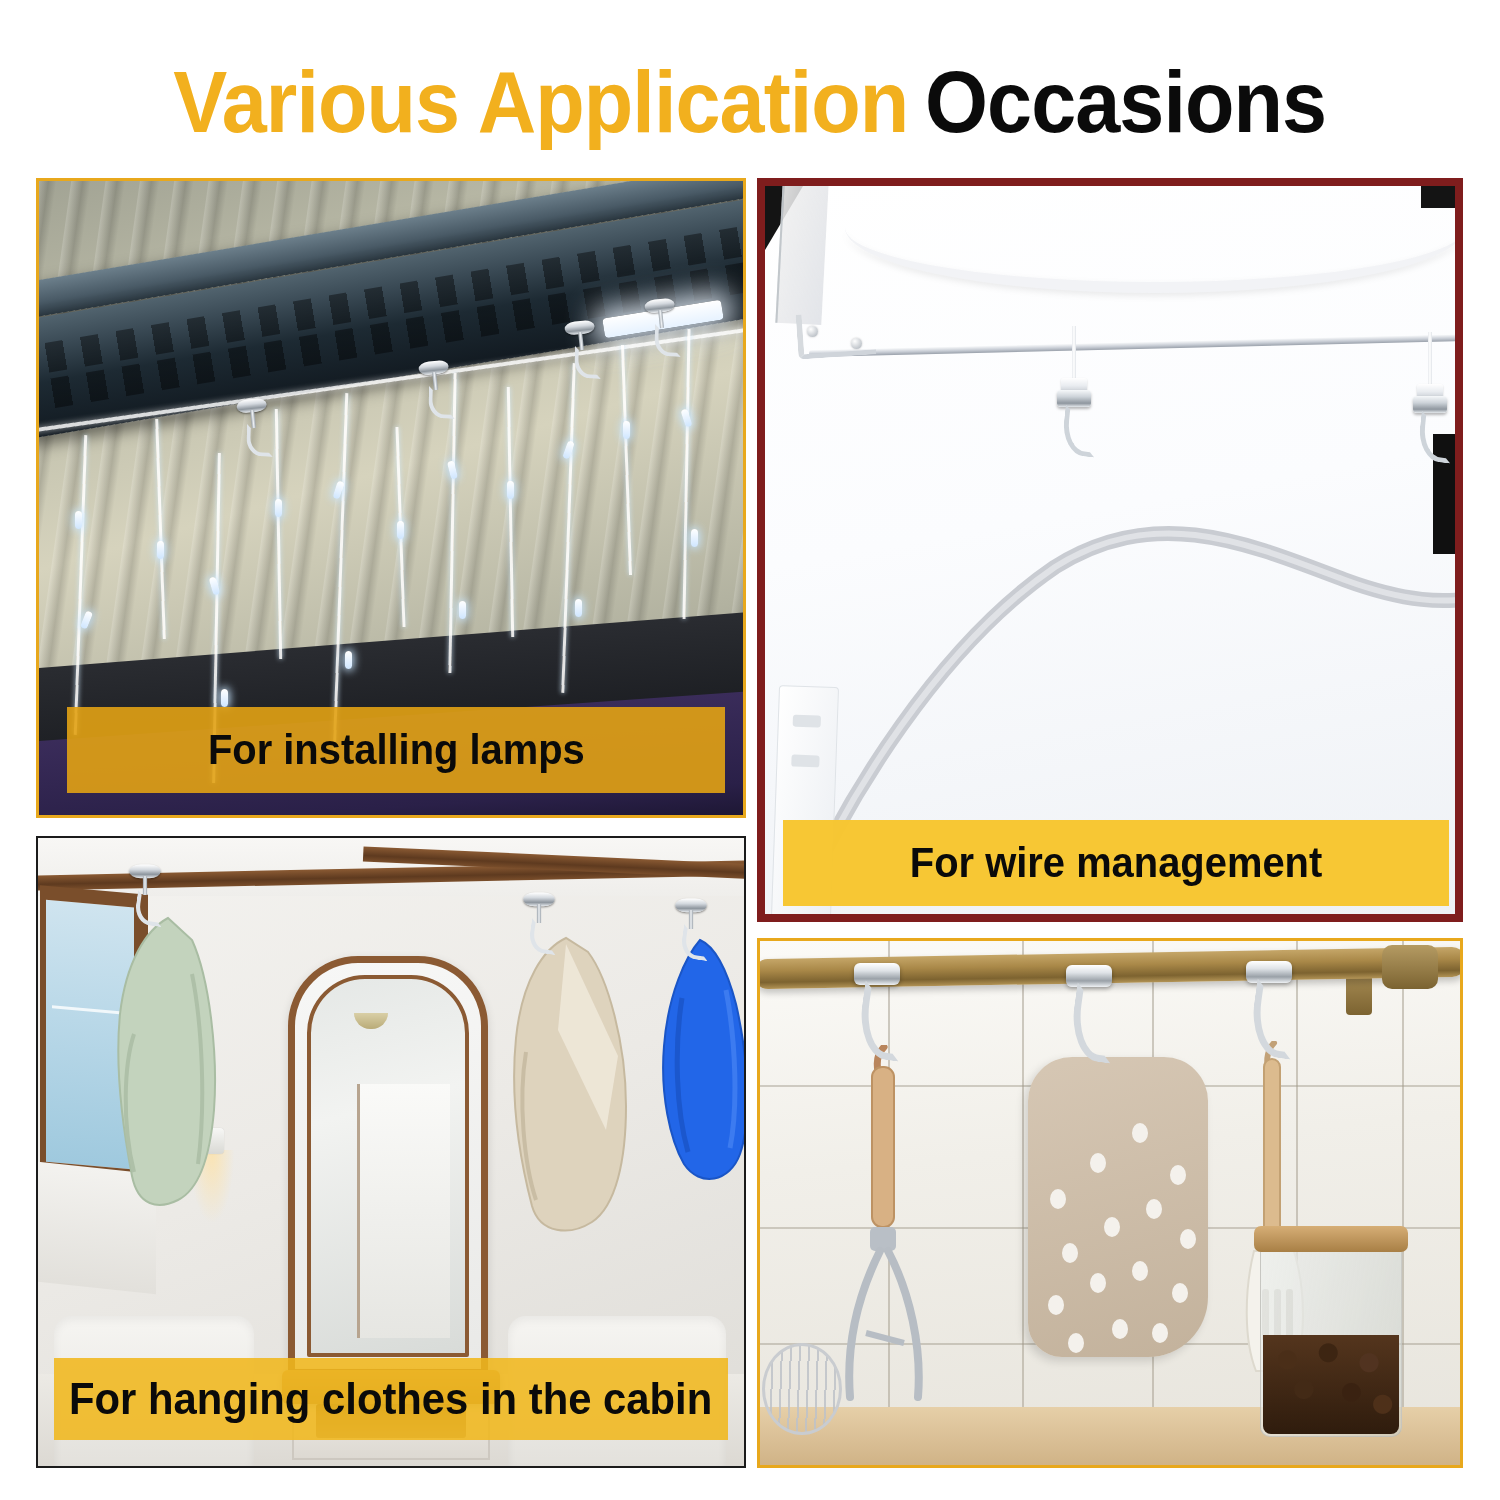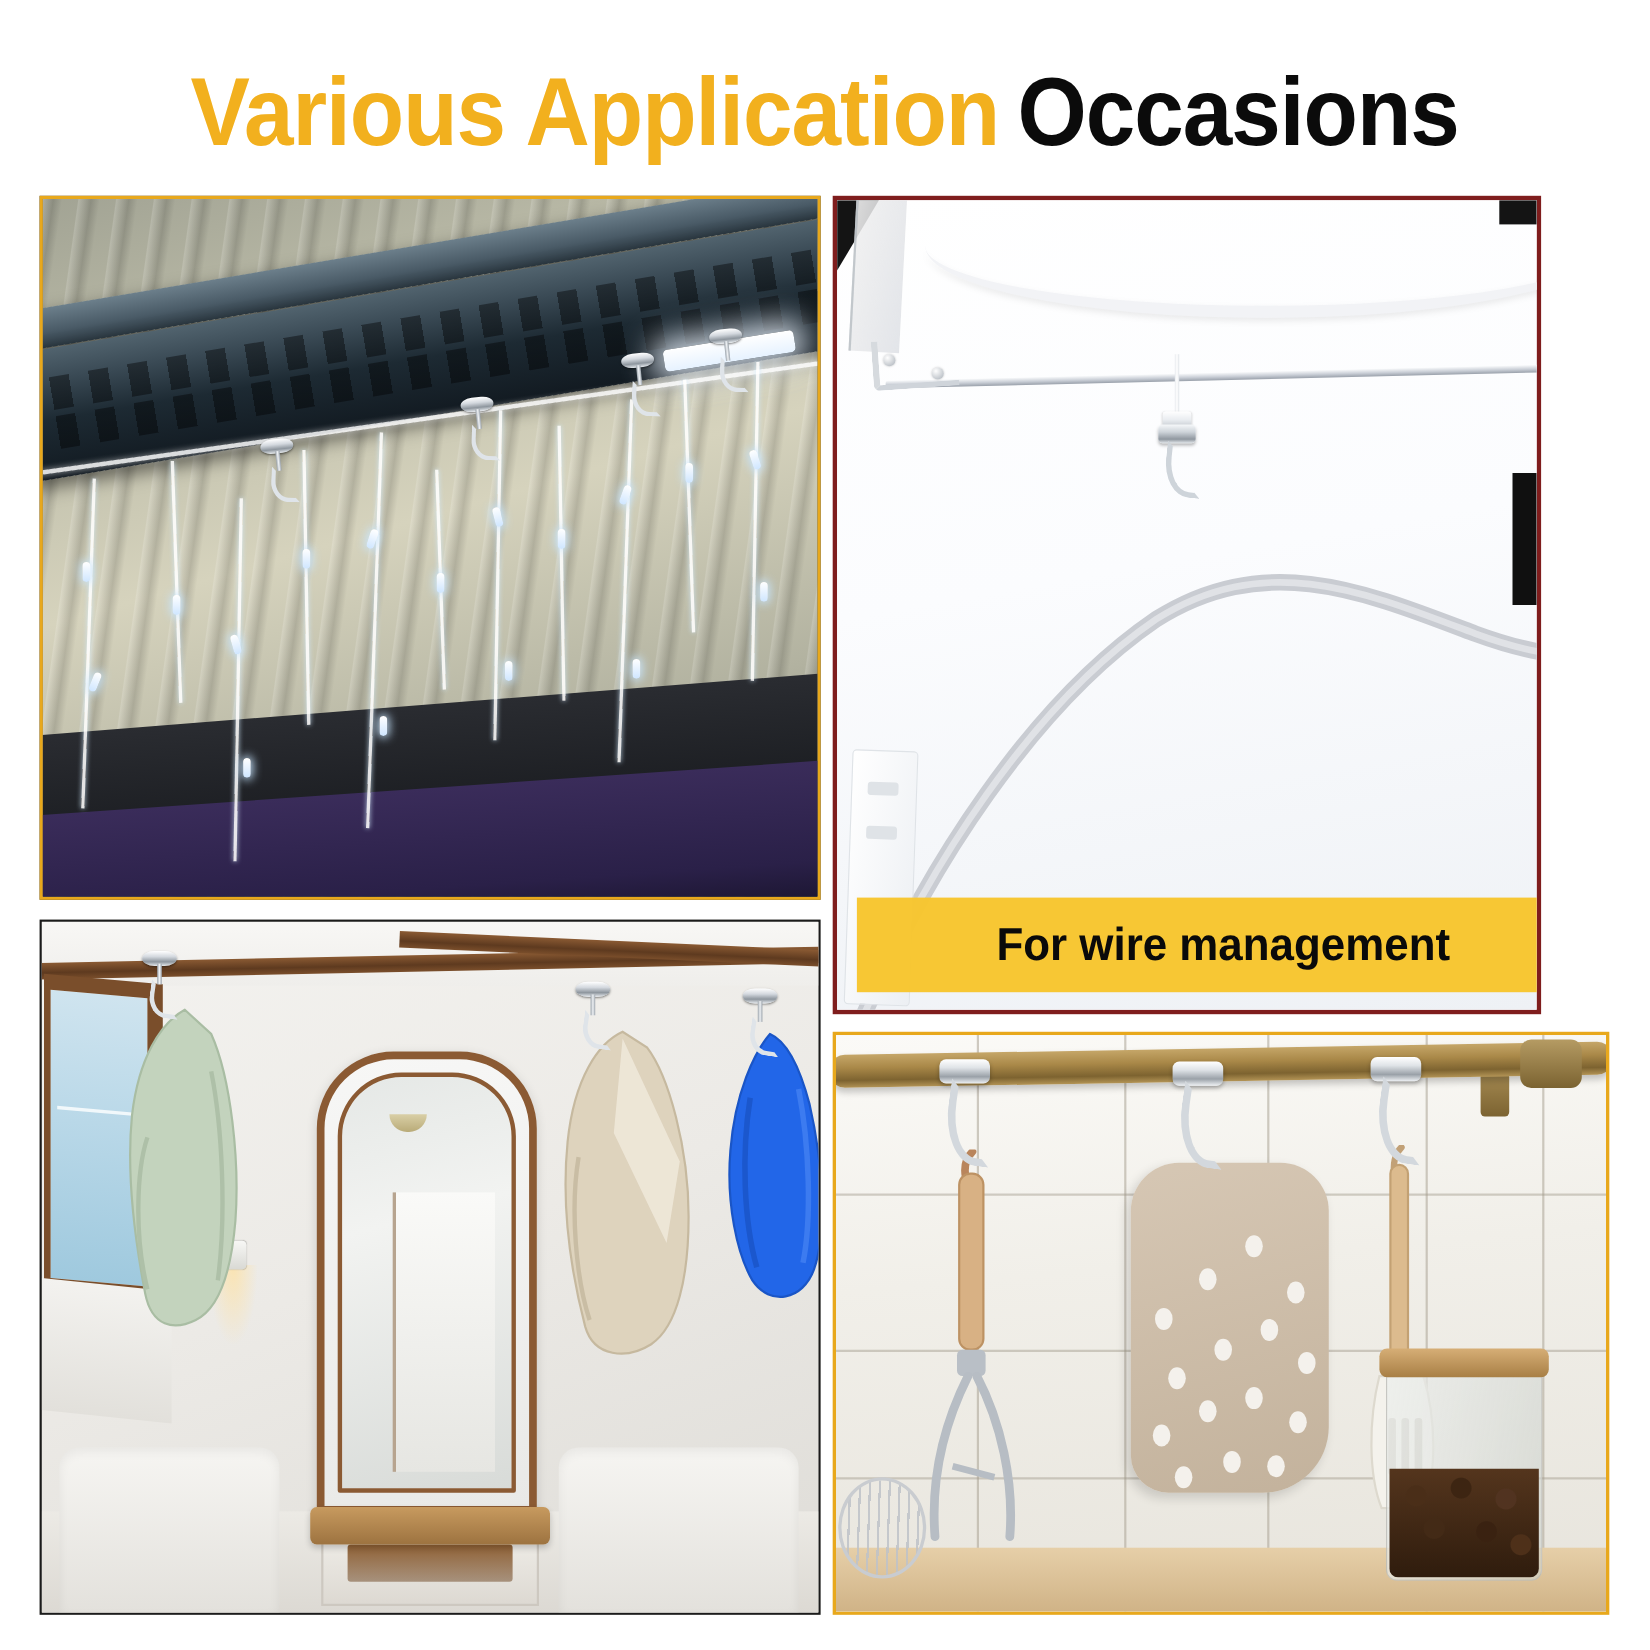--- a/index.html
+++ b/index.html
@@ -169,22 +169,22 @@
     z-index: 11;
   }
   #panel-lamps .caption {
     left: 28px; top: 526px; width: 658px; height: 86px;
     background: rgba(226,162,20,0.90);
   }
   #panel-lamps .caption span { font-size: 42px; }
 
   
   #panel-wire {
-    left: 757px; top: 178px; width: 644px; height: 744px;
-    border: 4px solid #7f1d1d;
+    left: 757px; top: 178px; width: 706px; height: 744px;
+    border: 8px solid #7f1d1d;
     background: #fdfdfd;
   }
   .p2-bg {
     position: absolute; inset: 0;
     background: linear-gradient(170deg,#ffffff 0%, #fbfcfe 45%, #eef1f5 100%);
   }
   .p2-corner-tl {
     position: absolute; left: 0; top: 0;
     width: 0; height: 0;
     border-top: 64px solid #141414;
@@ -560,20 +560,23 @@
     <div class="bulb" style="left:358px; top:340px;"></div>
     <div class="bulb" style="left:410px; top:280px; transform:rotate(-14deg);"></div>
     <div class="bulb" style="left:420px; top:420px;"></div>
     <div class="bulb" style="left:468px; top:300px;"></div>
     <div class="bulb" style="left:526px; top:260px; transform:rotate(20deg);"></div>
     <div class="bulb" style="left:536px; top:418px;"></div>
     <div class="bulb" style="left:584px; top:240px;"></div>
     <div class="bulb" style="left:644px; top:228px; transform:rotate(-18deg);"></div>
     <div class="bulb" style="left:652px; top:348px;"></div>
   </div>
+  <div class="caption">
+    <span>For installing lamps</span>
+  </div>
 </div>
 
 <div class="panel" id="panel-wire">
   <div class="scene">
     <div class="p2-bg"></div>
     <div class="p2-corner-tl"></div>
     <div class="p2-corner-tr"></div>
     <div class="p2-corner-br"></div>
     <div class="p2-backdrop"></div>
 
@@ -680,20 +683,23 @@
       </svg>
     </div>
 
     <div class="p3-bench"></div>
     <div class="p3-cushion" style="left:16px;  width:200px;"></div>
     <div class="p3-cushion" style="left:470px; width:218px;"></div>
     <div class="p3-table-body">
       <div class="drawer"></div>
     </div>
     <div class="p3-table"></div>
+  </div>
+  <div class="caption">
+    <span>For hanging clothes in the cabin</span>
   </div>
 </div>
 
 <div class="panel" id="panel-kitchen">
   <div class="scene">
     <div class="p4-wall"></div>
     <div class="p4-plank" style="left:128px;"></div>
     <div class="p4-plank" style="left:262px;"></div>
     <div class="p4-plank" style="left:392px;"></div>
     <div class="p4-plank" style="left:536px;"></div>

